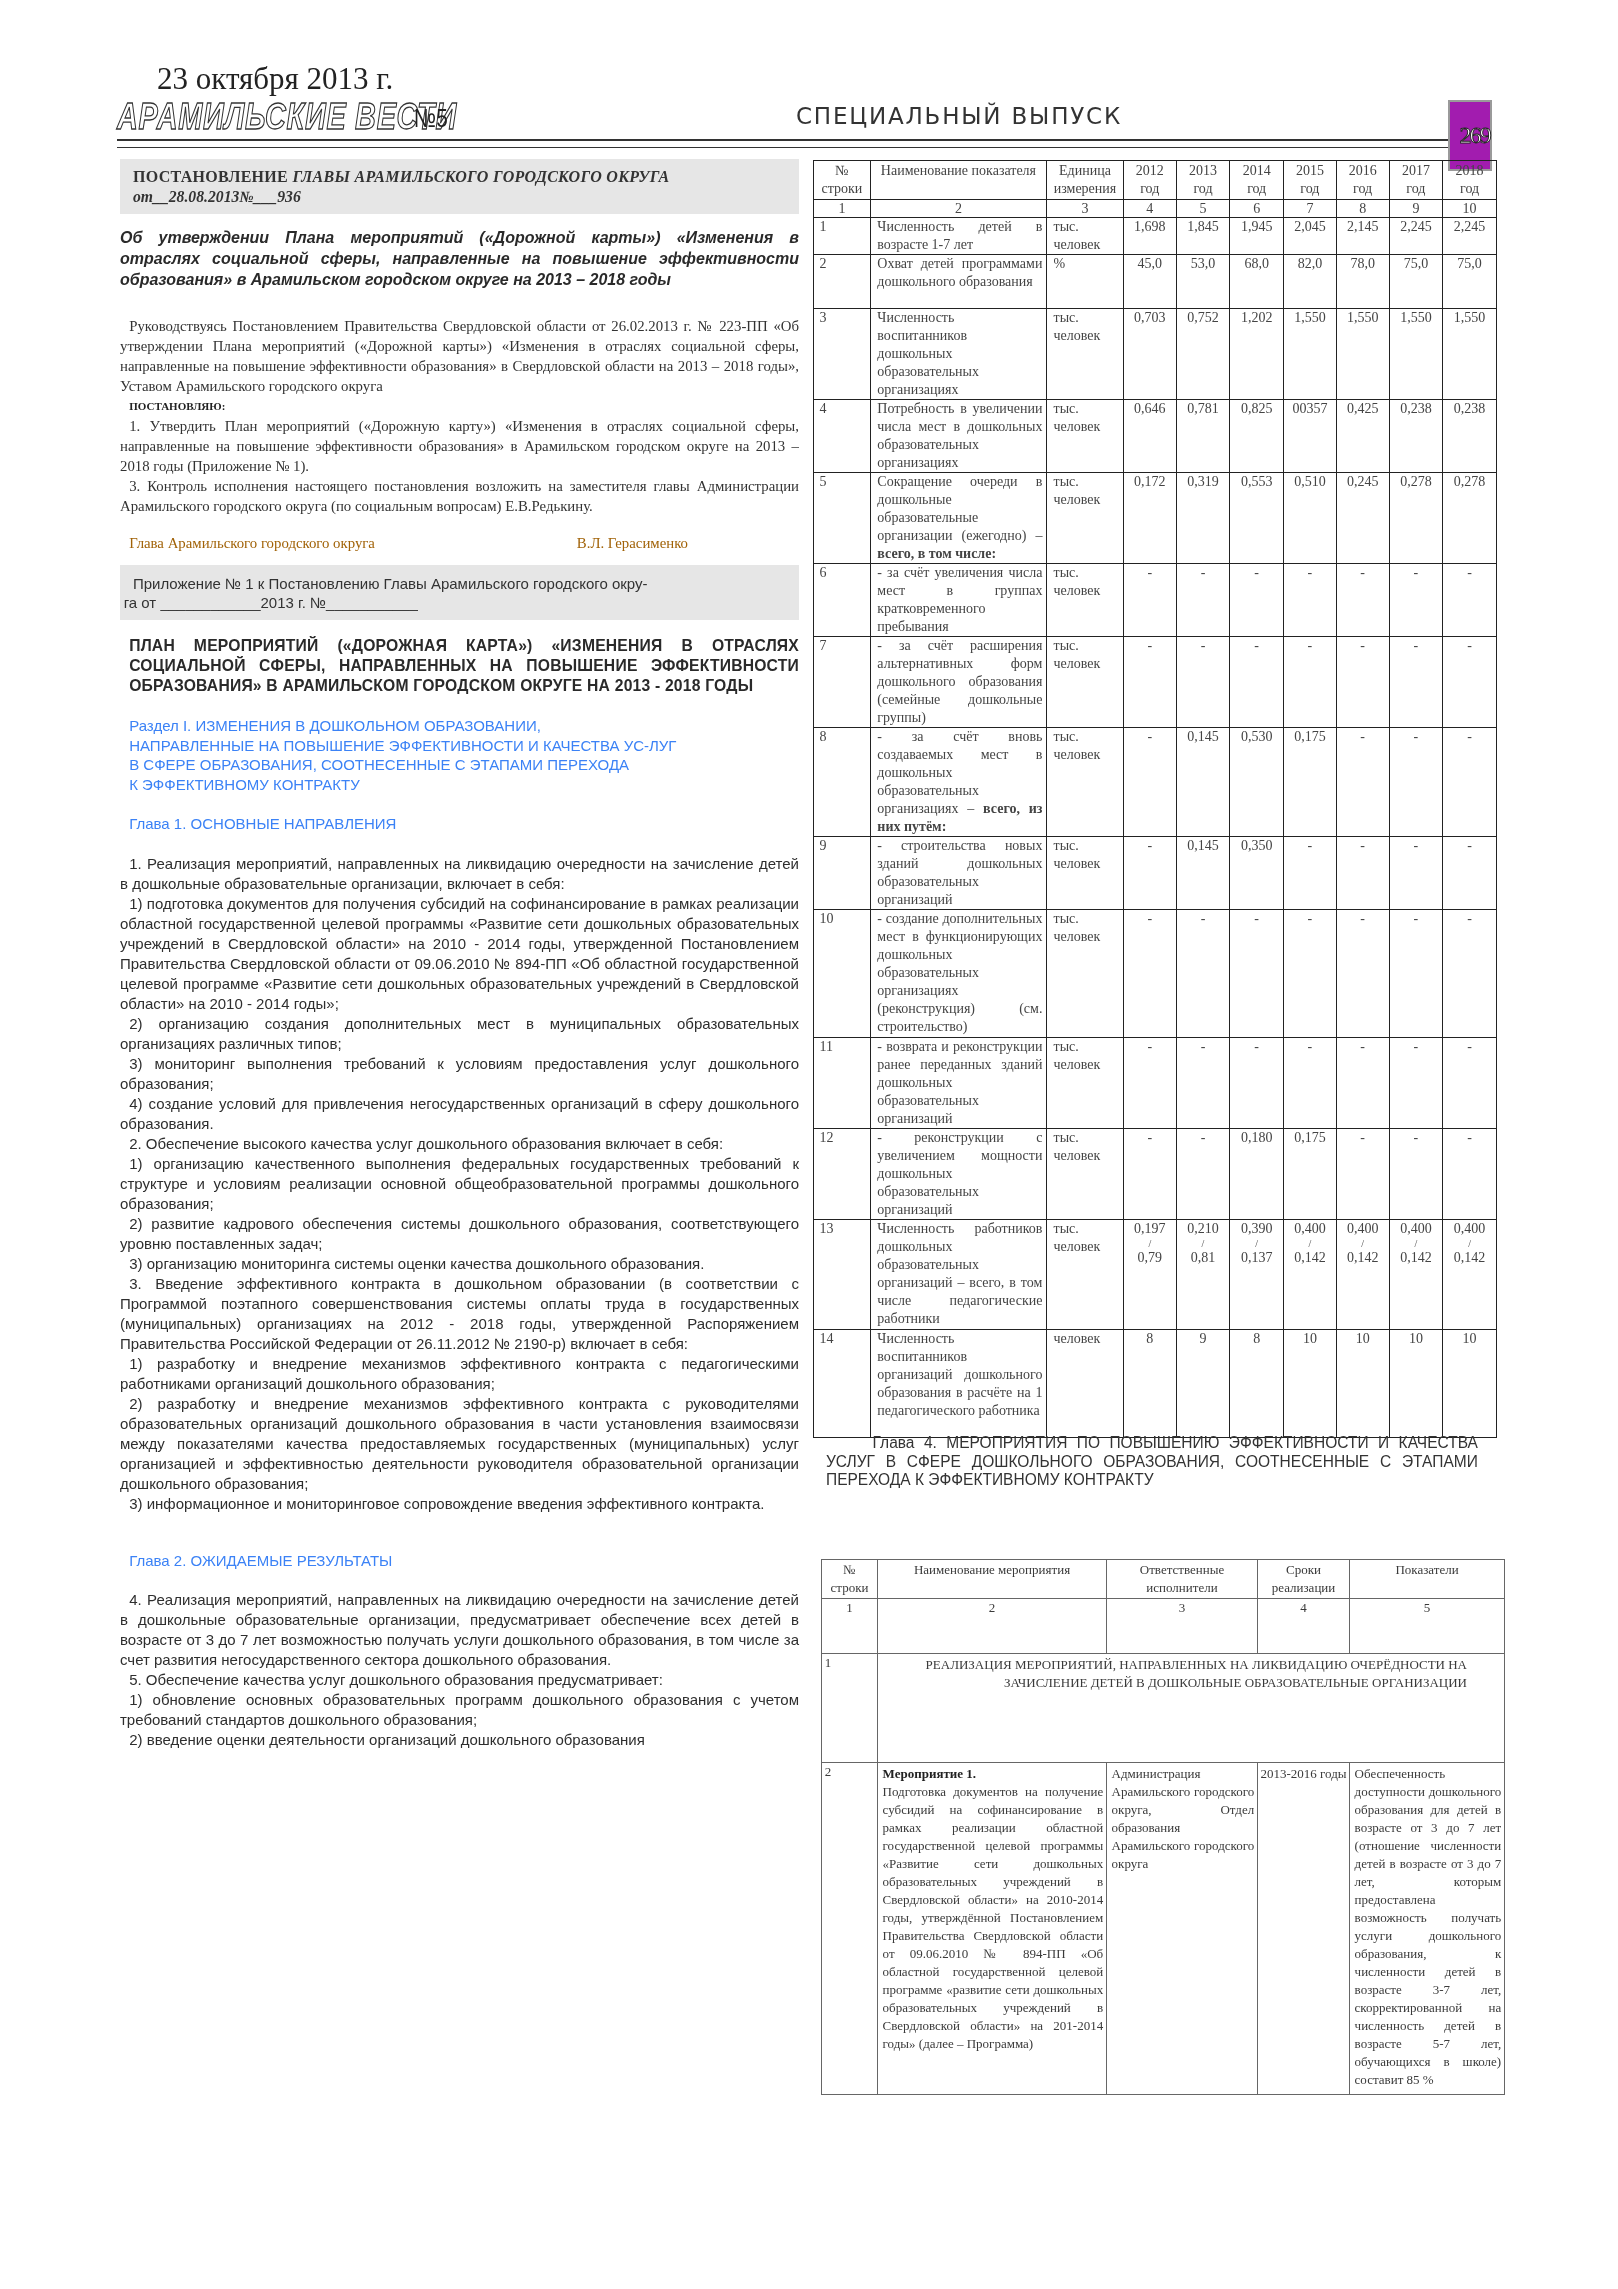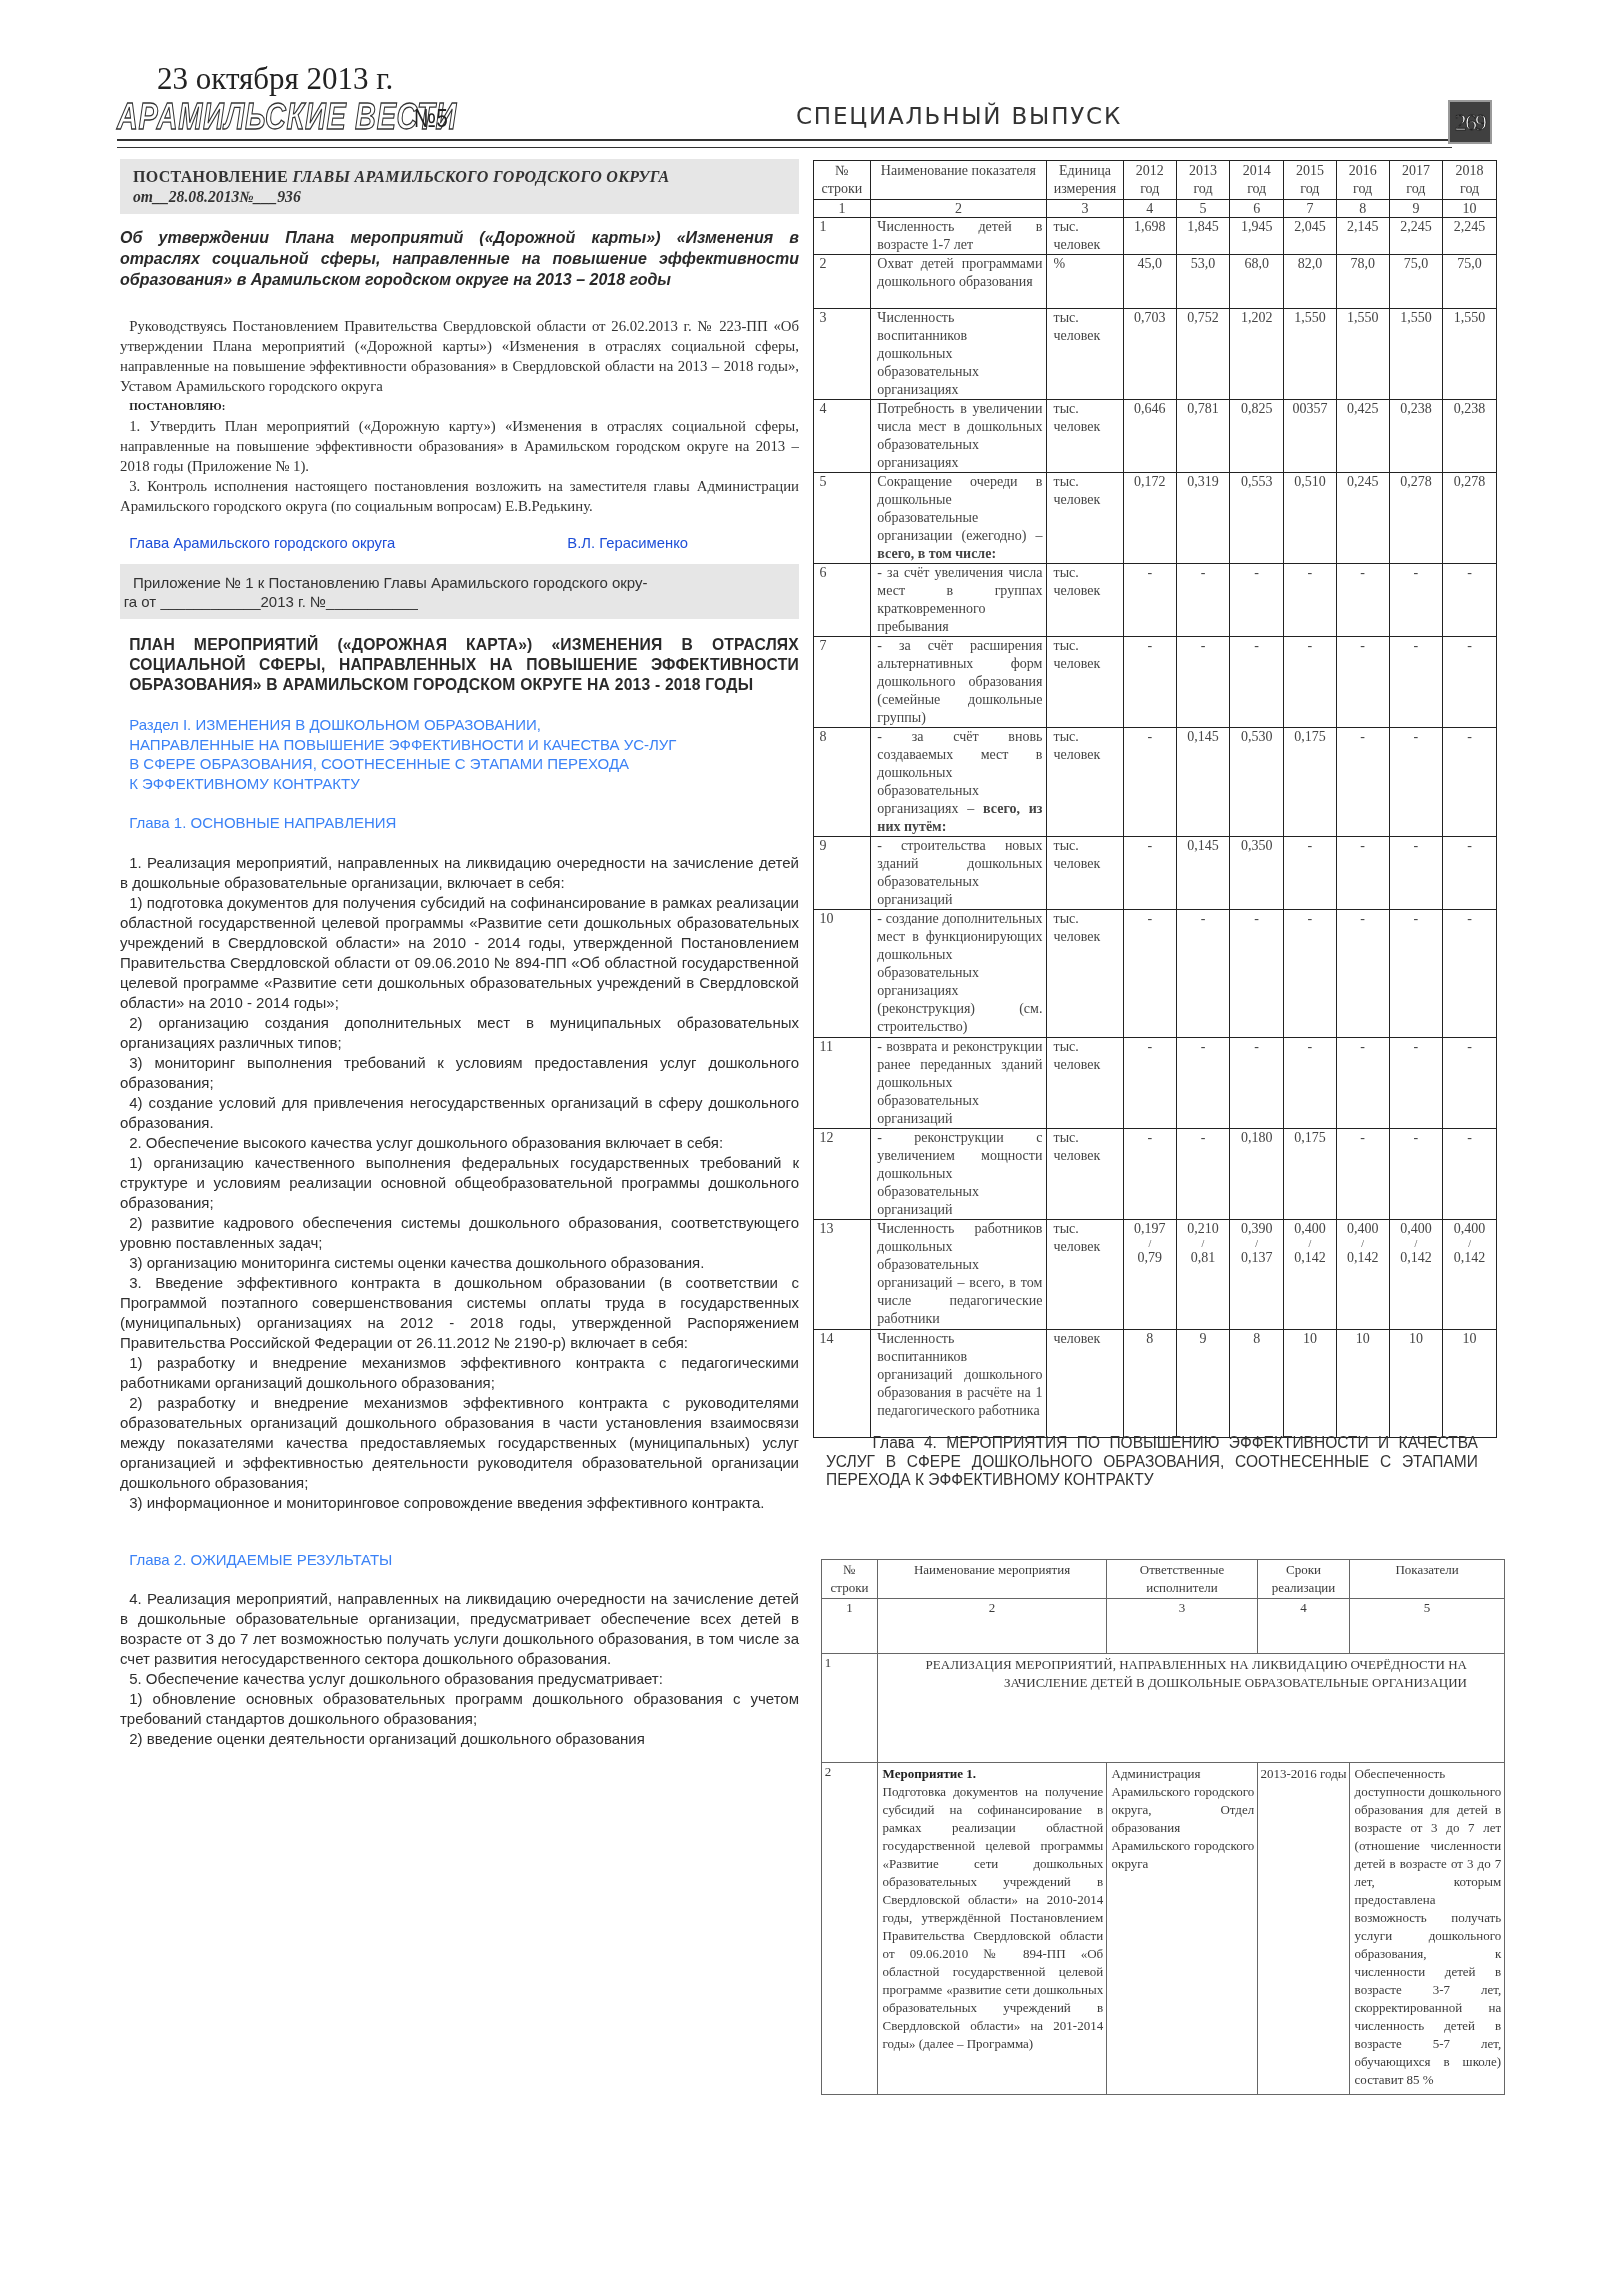--- a/index.html
+++ b/index.html
@@ -5,34 +5,34 @@
   * { box-sizing: border-box; margin: 0; padding: 0; }
   html, body { width: 1619px; height: 2290px; background: #ffffff; }
   body { position: relative; color: #1e1e1e; font-family: "Liberation Sans", sans-serif; overflow: hidden; }
 
   
   .masthead-date { position: absolute; left: 157px; top: 61px; font-family: "Liberation Serif", serif; font-size: 31px; color: #222; }
   .masthead-title { position: absolute; left: 117px; top: 96px; font-family: "Liberation Sans", sans-serif; font-style: italic; font-weight: bold; font-size: 37px; letter-spacing: 0.9px; color: #fff; -webkit-text-stroke: 1.3px #333; transform: scaleX(0.78); transform-origin: left center; }
   .masthead-issue { position: absolute; left: 310px; top: 103px; font-family: "Liberation Sans", sans-serif; font-size: 26px; color: #222; transform: scaleX(0.8); transform-origin: left center; }
   .masthead-special { position: absolute; left: 796px; top: 103px; font-family: "DejaVu Sans", sans-serif; font-size: 23px; letter-spacing: 1.8px; color: #333; }
   .masthead-rule { position: absolute; left: 117px; top: 139px; width: 1335px; height: 9.2px; border-top: 2.8px solid #333; border-bottom: 1.8px solid #333; }
-  .page-num-box { position: absolute; left: 1448px; top: 100px; width: 44px; height: 44px; border: 2.8px solid #9a9a9a; background: #404040; display: flex; align-items: center; justify-content: center; }
+  .page-num-box { position: absolute; left: 1448px; top: 100px; width: 44px; height: 71px; border: 2.8px solid #9a9a9a; background: #a21caf; display: flex; align-items: center; justify-content: flex-end; }
   .page-num-box span { font-family: "Liberation Serif", serif; font-size: 24px; color: #fff; -webkit-text-stroke: 0.9px #222; letter-spacing: -1.8px; }
 
   
   .col-left { position: absolute; left: 120px; top: 159px; width: 679px; }
   .decree-box { background: #e6e6e6; padding: 9.2px 13px 9.2px 13px; height: 55px; margin-top: 0; }
   .decree-box .l1 { font-family: "Liberation Serif", serif; font-weight: bold; font-size: 16px; color: #333; letter-spacing: 0.3px; }
   .decree-box .l1 i { font-style: italic; }
   .decree-box .l2 { font-family: "Liberation Serif", serif; font-weight: bold; font-style: italic; font-size: 15.7px; color: #333; margin-top: 1.8px; }
   .decree-subject { margin-top: 13px; font-family: "Liberation Sans", sans-serif; font-weight: bold; font-style: italic; font-size: 16px; line-height: 21px; color: #2a2a2a; text-align: justify; }
   .decree-preamble { margin-top: 26px; font-family: "Liberation Serif", serif; font-size: 14.8px; line-height: 20px; color: #333; text-align: justify; }
   .serif-p { font-family: "Liberation Serif", serif; font-size: 14.8px; line-height: 20px; color: #333; text-align: justify; text-indent: 9.2px; }
   .postanovlyayu { font-family: "Liberation Serif", serif; font-weight: bold; font-size: 11px; line-height: 20px; padding-left: 9.2px; color: #222; }
-  .signature { margin-top: 18.5px; display: flex; justify-content: space-between; font-family: Liberation Sans, sans-serif; font-size: 14.8px; color: #1d4ed8; padding-left: 9.2px; padding-right: 111px; }
+  .signature { margin-top: 18.5px; display: flex; justify-content: space-between; font-family: Liberation Serif, serif; font-size: 14.8px; color: #a16207; padding-left: 9.2px; padding-right: 111px; }
   .appendix-box { margin-top: 13px; background: #e6e6e6; padding: 9.2px 3.7px 7.4px 3.7px; font-family: "Liberation Sans", sans-serif; font-size: 15px; line-height: 19.4px; color: #333; }
   .appendix-box .a1 { padding-left: 9.2px; }
   .plan-title { margin-top: 16.6px; font-family: "Liberation Sans", sans-serif; font-weight: bold; font-size: 15.7px; line-height: 20px; color: #2a2a2a; text-align: justify; padding-left: 9.2px; text-indent: 0; letter-spacing: 0.2px; }
   .section-head { font-family: "Liberation Sans", sans-serif; font-size: 15px; line-height: 19.4px; color: #3b82f6; padding-left: 9.2px; }
   .sans-p { font-family: "Liberation Sans", sans-serif; font-size: 15px; line-height: 20px; color: #2e2e2e; text-align: justify; text-indent: 9.2px; } .gap-m { height: 20px; } .gap-l { height: 37px; }
 
   
   .ind-table { position: absolute; left: 813px; top: 160px; width: 684px; border-collapse: collapse; font-family: "Liberation Serif", serif; font-size: 14px; color: #444; }
   .ind-table td, .ind-table th { border: 0.9px solid #222; vertical-align: top; font-weight: normal; line-height: 18px; }
   .ind-table th { text-align: center; padding: 0.9px 1.8px; }

